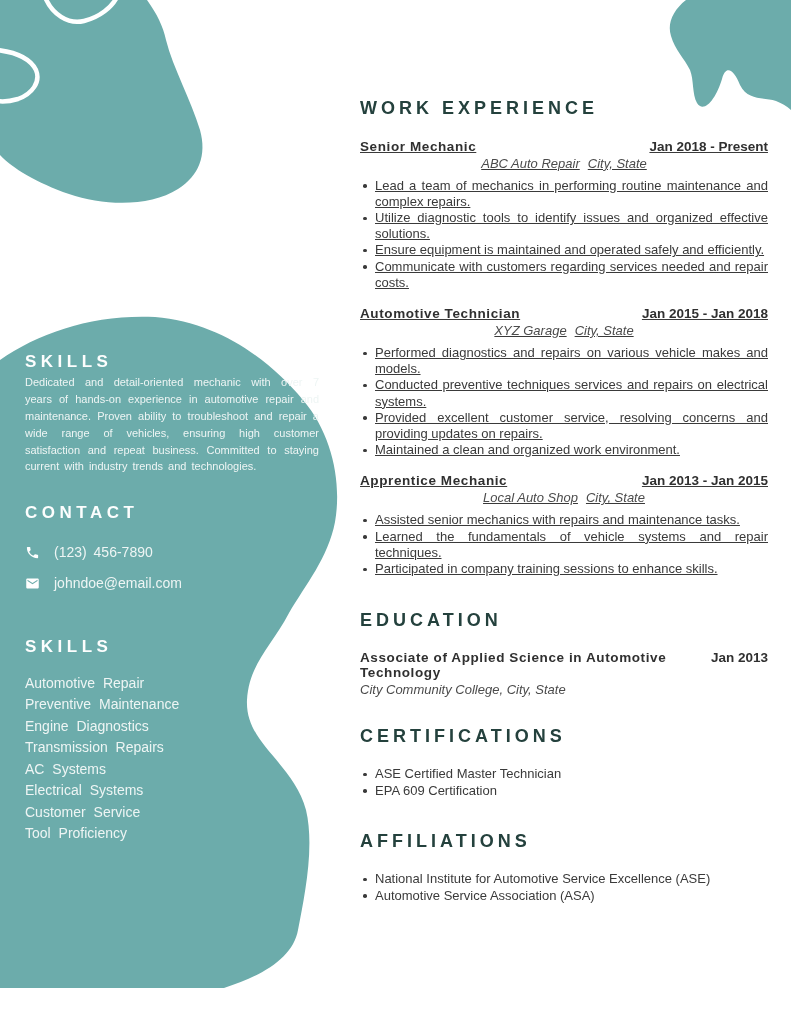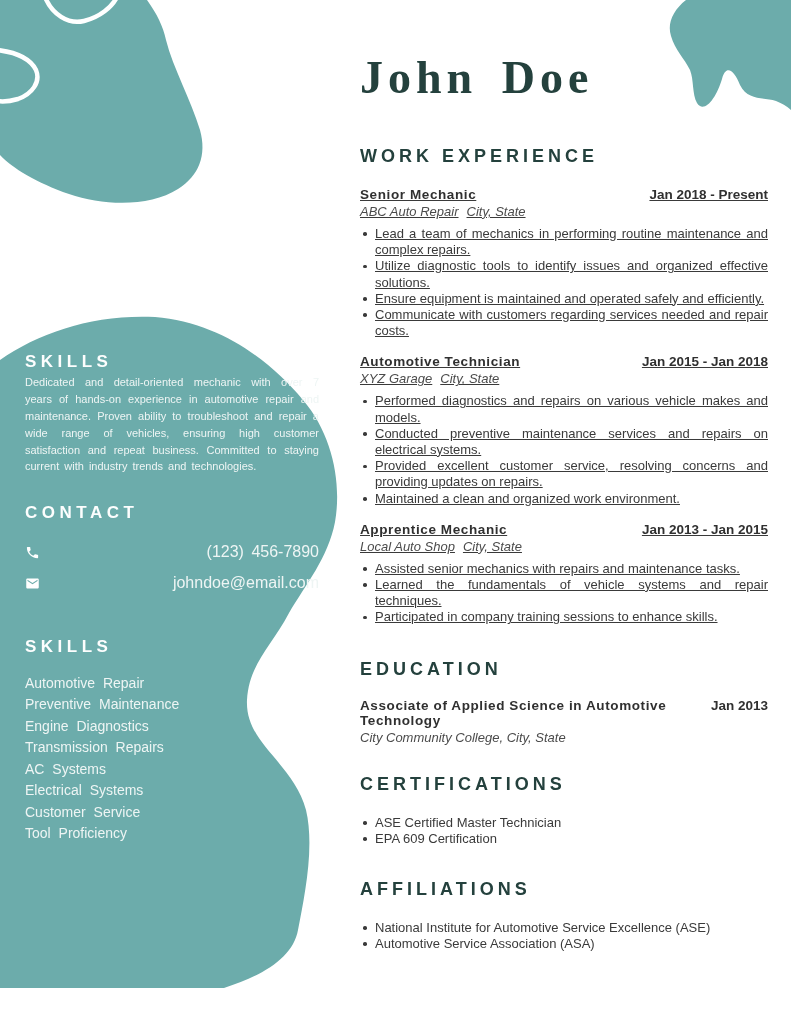--- a/index.html
+++ b/index.html
@@ -45,25 +45,24 @@
     word-spacing: 2px;
     color: #eef5f4;
   }
   .contact-heading { margin-top: 28px; }
   .contact-list { margin-top: 19px; }
   .contact-item {
     display: flex;
     align-items: center;
     gap: 14px;
     margin-bottom: 12px;
-    font-size: 16px;
+    font-size: 14px;
     word-spacing: 3px;
     color: #eef5f4;
     min-height: 19px;
-    justify-content: space-between;
   }
   .contact-item .c-icon { flex: 0 0 auto; width: 15px; height: 15px; display: block; }
   .skills-heading { margin-top: 44px; }
   .skills-list { margin-top: 16px; }
   .skill-item {
     font-size: 14px;
     line-height: 21.5px;
     word-spacing: 4px;
     color: #eef5f4;
   }
@@ -112,21 +111,21 @@
     color: #303030;
   }
   .job-dates, .edu-date {
     font-size: 13.5px;
     font-weight: 700;
     color: #303030;
     white-space: nowrap;
   }
   .job-sub {
     display: flex;
-    justify-content: flex-start;
+    justify-content: center;
     gap: 8px;
     margin-top: 2px;
     font-size: 13px;
     font-style: italic;
     color: #4b4b4b;
   }
   .bullet-list { list-style: none; margin-top: 7px; }
   .bullet-list li {
     position: relative;
     padding-left: 15px;
@@ -209,21 +208,20 @@
         <div class="skill-item">Electrical Systems</div>
         <div class="skill-item">Customer Service</div>
         <div class="skill-item">Tool Proficiency</div>
       </div>
     </section>
 
   </aside>
 
   <main class="main">
 
-    <h1 class="name-title">John Doe</h1>
 
     <h2 class="section-title st-work">WORK EXPERIENCE</h2>
 
     <div class="job">
       <div class="job-head">
         <span class="job-title">Senior Mechanic</span>
         <span class="job-dates">Jan 2018 - Present</span>
       </div>
       <div class="job-sub">
         <span class="company">ABC Auto Repair</span>
@@ -241,21 +239,21 @@
       <div class="job-head">
         <span class="job-title">Automotive Technician</span>
         <span class="job-dates">Jan 2015 - Jan 2018</span>
       </div>
       <div class="job-sub">
         <span class="company">XYZ Garage</span>
         <span class="location">City, State</span>
       </div>
       <ul class="bullet-list">
         <li>Performed diagnostics and repairs on various vehicle makes and models.</li>
-        <li>Conducted preventive maintenance services and repairs on electrical systems.</li>
+        <li>Conducted preventive techniques services and repairs on electrical systems.</li>
         <li>Provided excellent customer service, resolving concerns and providing updates on repairs.</li>
         <li>Maintained a clean and organized work environment.</li>
       </ul>
     </div>
 
     <div class="job">
       <div class="job-head">
         <span class="job-title">Apprentice Mechanic</span>
         <span class="job-dates">Jan 2013 - Jan 2015</span>
       </div>

